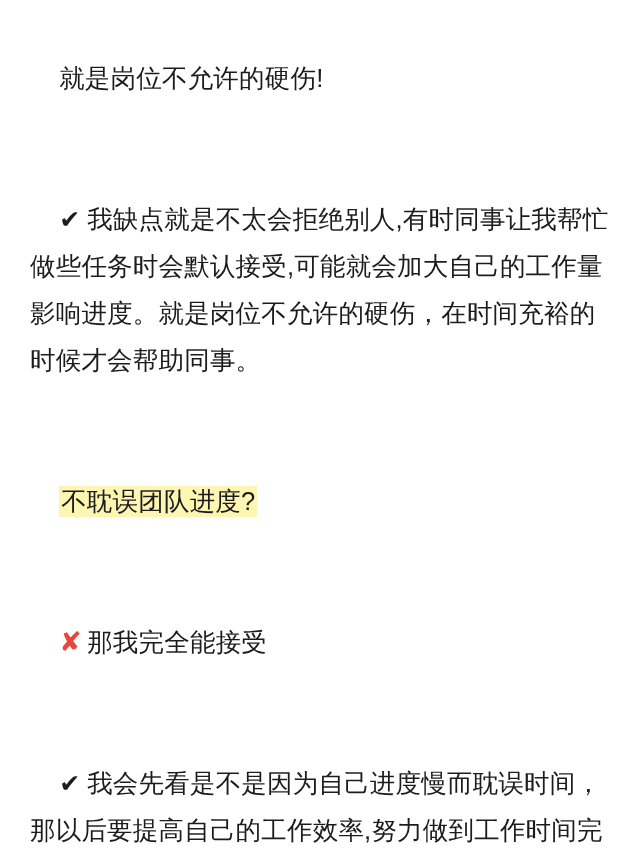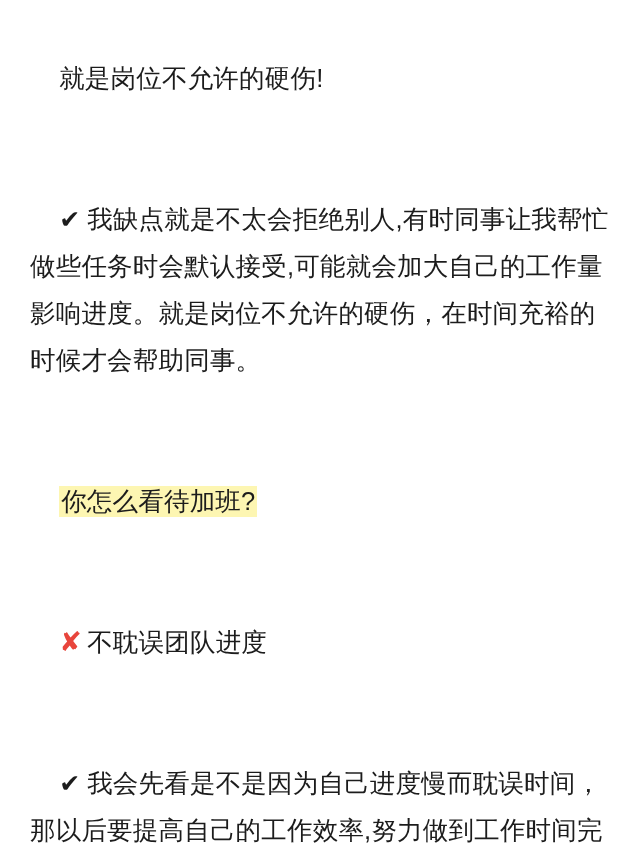--- a/index.html
+++ b/index.html
@@ -67,24 +67,24 @@
 
   <p class="blk line para">
     <span>就是岗位不允许的硬伤!</span>
   </p>
 
   <p class="blk line para">
     <span class="mark check">✔</span><span>我缺点就是不太会拒绝别人,有时同事让我帮忙做些任务时会默认接受,可能就会加大自己的工作量影响进度。就是岗位不允许的硬伤，在时间充裕的时候才会帮助同事。</span>
   </p>
 
   <p class="blk line para">
-    <span class="hl">你怎么看待加班?</span>
+    <span class="hl">不耽误团队进度?</span>
   </p>
 
   <p class="blk line para">
-    <span class="mark cross">✘</span><span>不耽误团队进度</span>
+    <span class="mark cross">✘</span><span>那我完全能接受</span>
   </p>
 
   <p class="blk line para">
     <span class="mark check">✔</span><span>我会先看是不是因为自己进度慢而耽误时间，那以后要提高自己的工作效率,努力做到工作时间完成任务,不耽误团队进度。如果是遇到紧急情况要加班,那我完全能接受。</span>
   </p>
 
 </div>
 
 </body></html>

